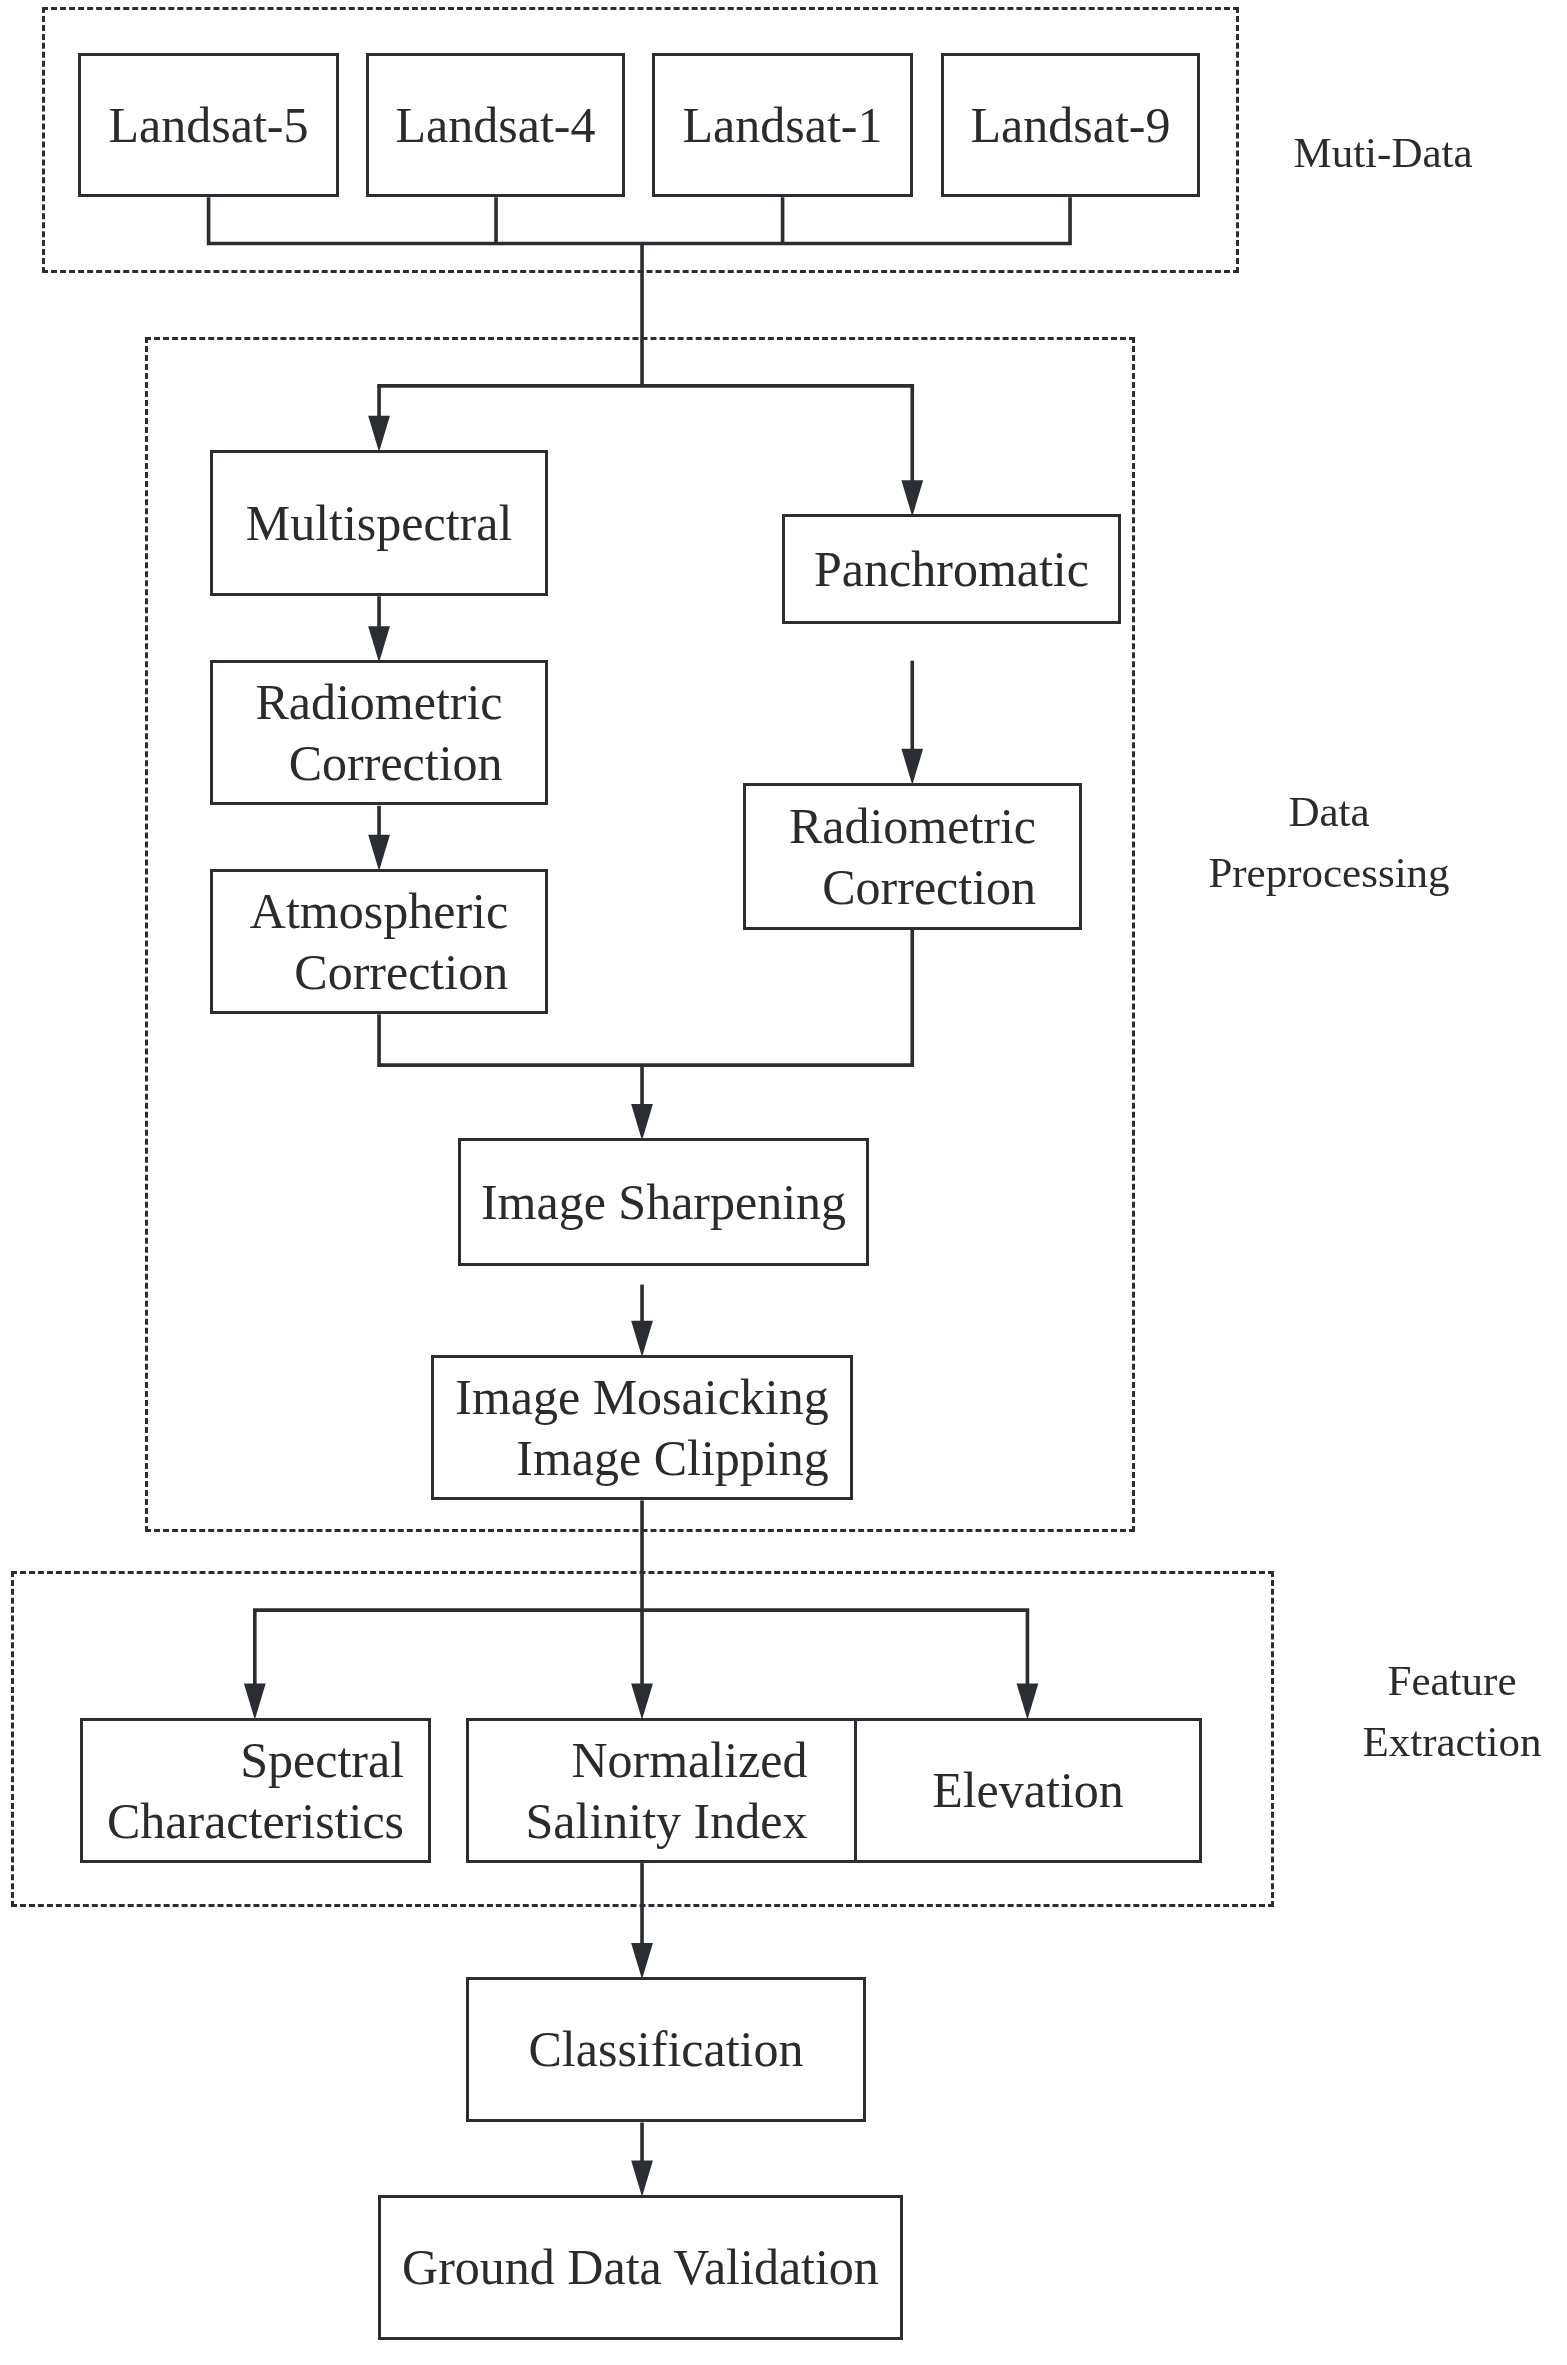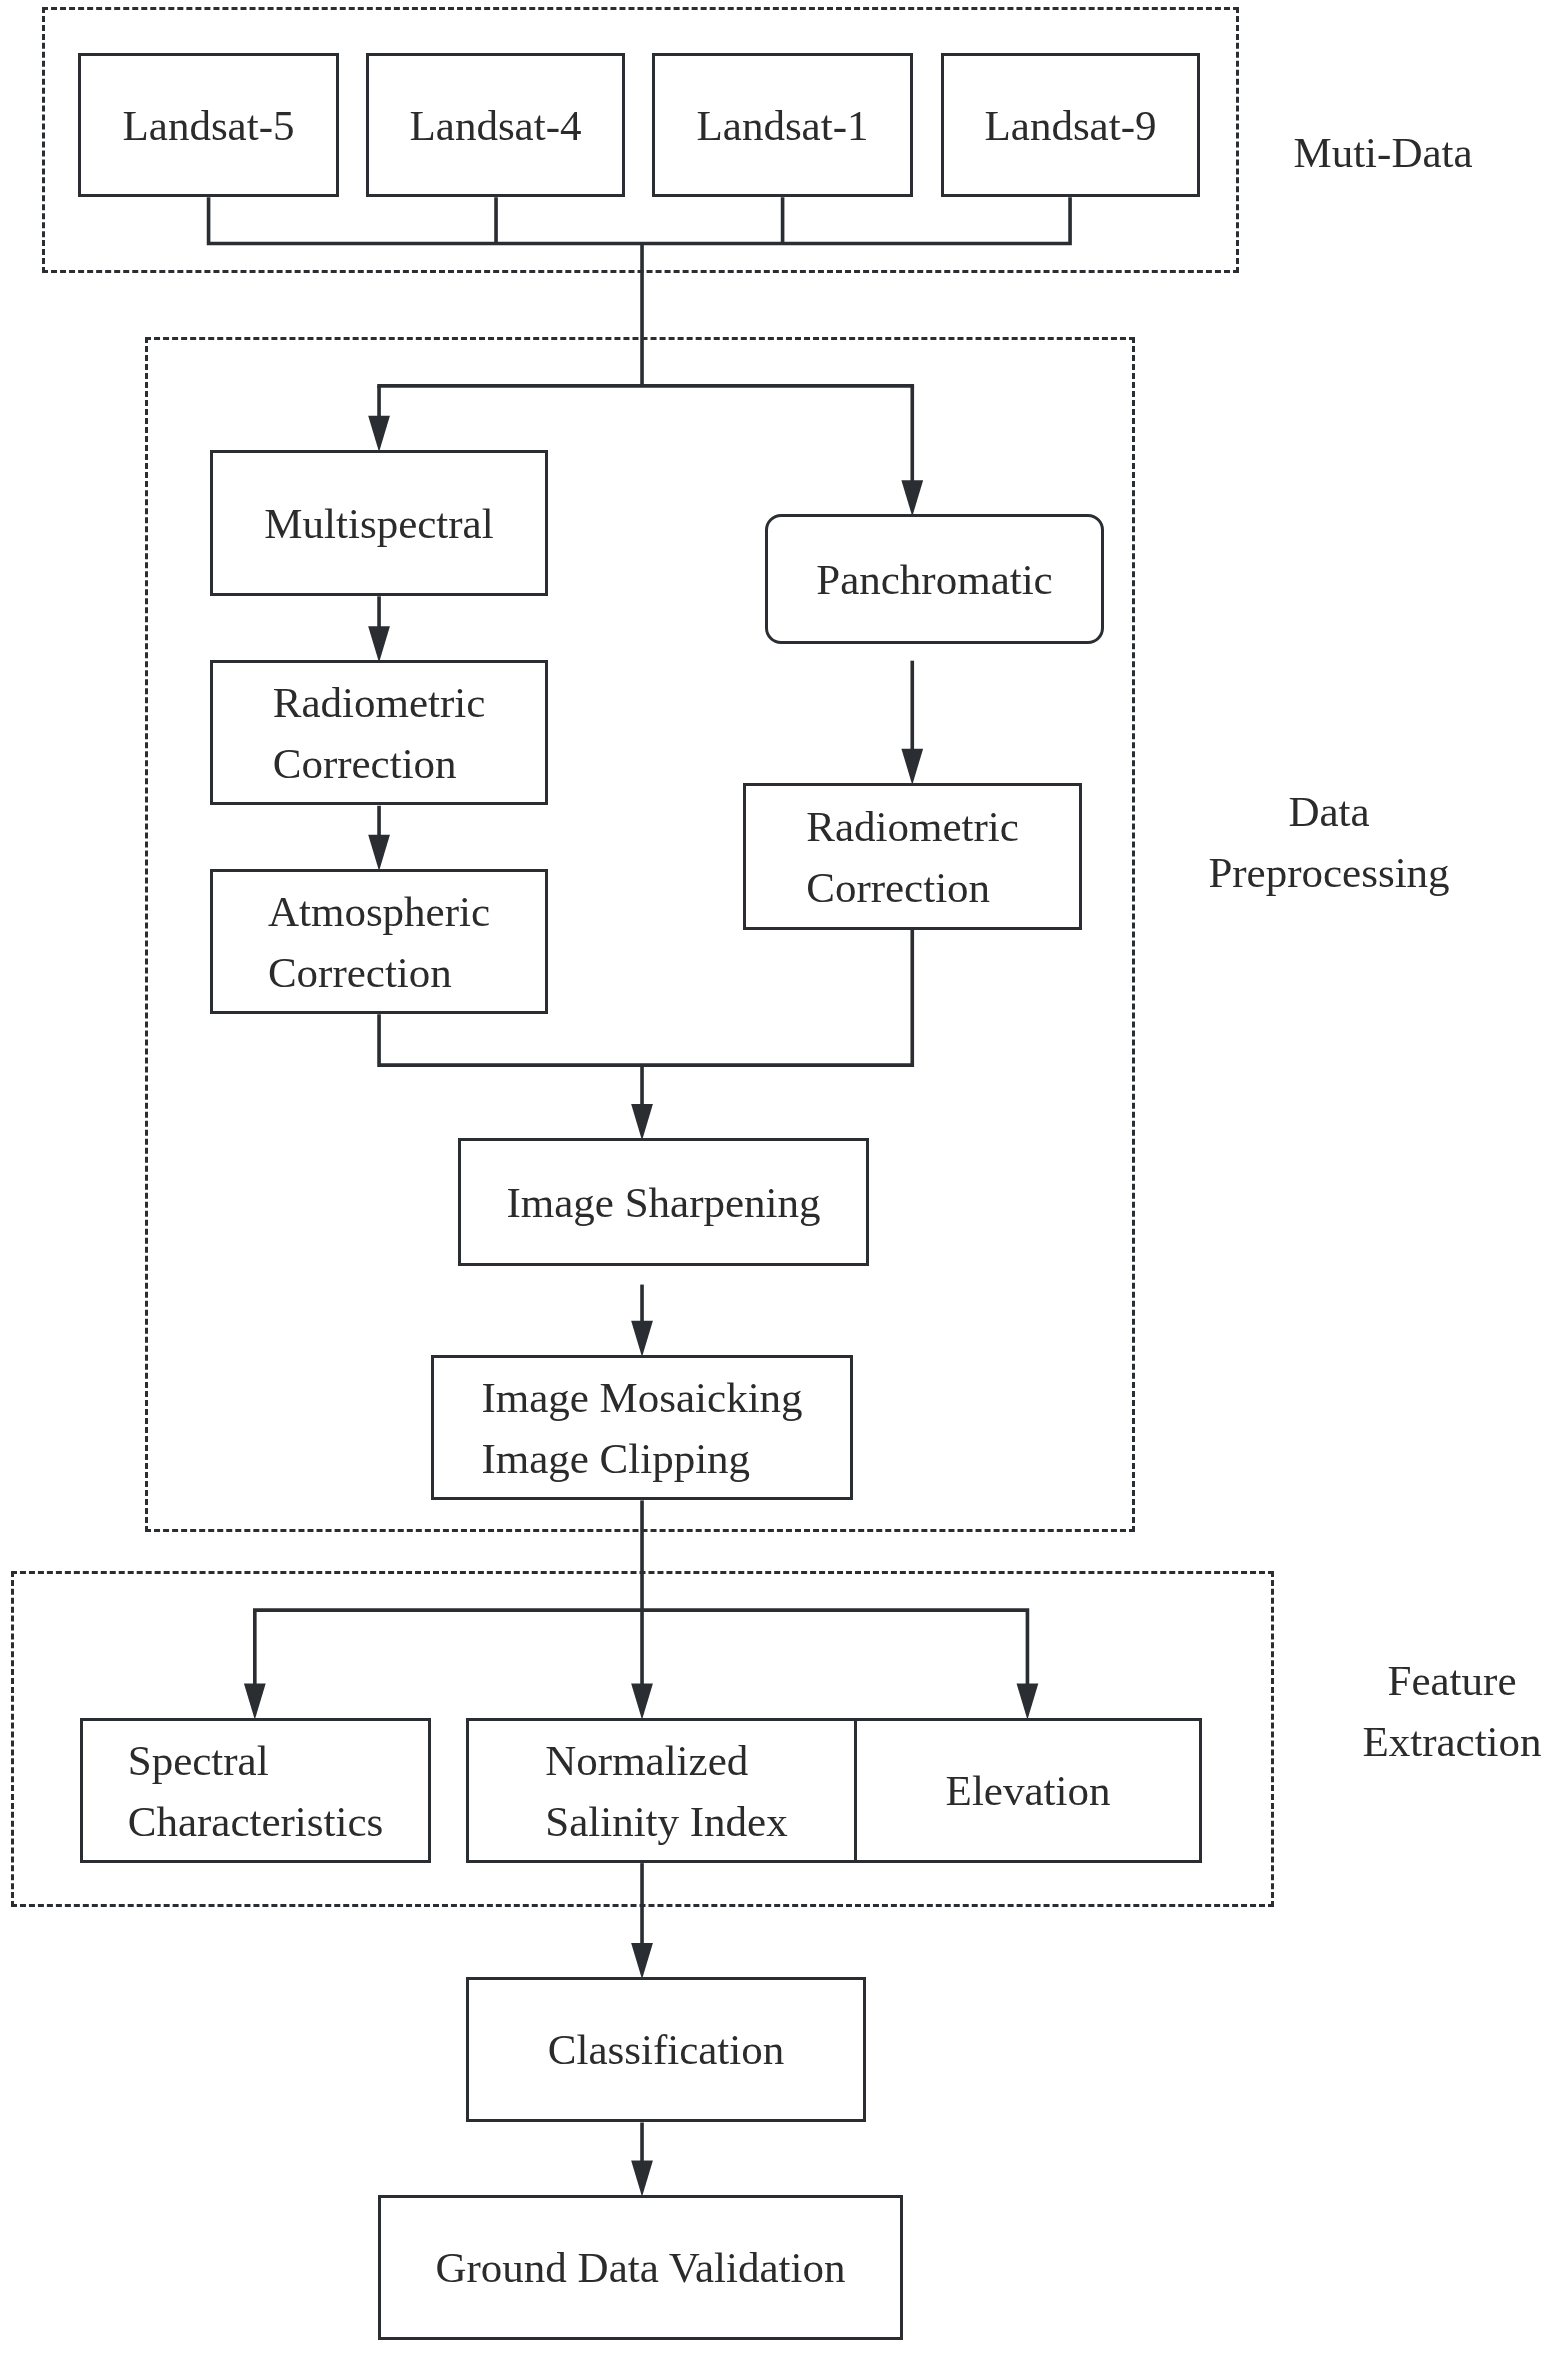--- a/index.html
+++ b/index.html
@@ -1,22 +1,22 @@
 <!DOCTYPE html>
 <html style="font-size:14.5px"><head>
 <meta charset="utf-8">
 <style>
   html, body { margin:0; padding:0; background:#ffffff; }
   body { width:1567px; height:2366px; position:relative; overflow:hidden;
          font-family:"Liberation Serif", "DejaVu Serif", serif; color:#2b2b2b; }
   svg#wires { position:absolute; left:0; top:0; }
   .group { position:absolute; border:3.6px dashed #2a2e32; box-sizing:border-box; }
   .node { position:absolute; border:3.6px solid #2a2e32; background:#fff; box-sizing:border-box;
-          display:flex; align-items:center; justify-content:center; text-align:left;
-          font-size:43px; line-height:61px; white-space:pre-line; }
+          display:flex; align-items:center; justify-content:center; text-align:right;
+          font-size:50px; line-height:61px; white-space:pre-line; }
   .glabel { position:absolute; font-size:43px; line-height:61px; text-align:center; white-space:pre-line;
             transform:translate(-50%,-50%); }
 </style>
 </head>
 <body>
 
 <svg id="wires" width="1567" height="2366" viewBox="0 0 1728 2608">
   <defs>
     <marker id="ah" markerWidth="10" markerHeight="14" refX="5" refY="13" orient="auto-start-reverse" markerUnits="userSpaceOnUse" viewBox="0 0 10 14">
     </marker>
@@ -64,21 +64,21 @@
 Preprocessing</div>
 <div class="glabel" style="left:1452px;top:1711px;">Feature
 Extraction</div>
 
 <div class="node" style="left:78px;top:53px;width:261px;height:144px;">Landsat-5</div>
 <div class="node" style="left:366px;top:53px;width:259px;height:144px;">Landsat-4</div>
 <div class="node" style="left:652px;top:53px;width:261px;height:144px;">Landsat-1</div>
 <div class="node" style="left:941px;top:53px;width:259px;height:144px;">Landsat-9</div>
 
 <div class="node" style="left:210px;top:450px;width:338px;height:146px;">Multispectral</div>
-<div class="node" style="left:765px;top:514px;width:339px;height:130px;border-radius:16px;">Panchromatic</div>
+<div class="node" style="left:782px;top:514px;width:339px;height:110px;">Panchromatic</div>
 <div class="node" style="left:210px;top:660px;width:338px;height:145px;">Radiometric
 Correction</div>
 <div class="node" style="left:210px;top:869px;width:338px;height:145px;">Atmospheric
 Correction</div>
 <div class="node" style="left:743px;top:783px;width:339px;height:147px;">Radiometric
 Correction</div>
 <div class="node" style="left:435px;top:1138px;width:411px;height:128px;margin-left:23px;">Image Sharpening</div>
 <div class="node" style="left:431px;top:1355px;width:422px;height:145px;">Image Mosaicking
 Image Clipping</div>
 

